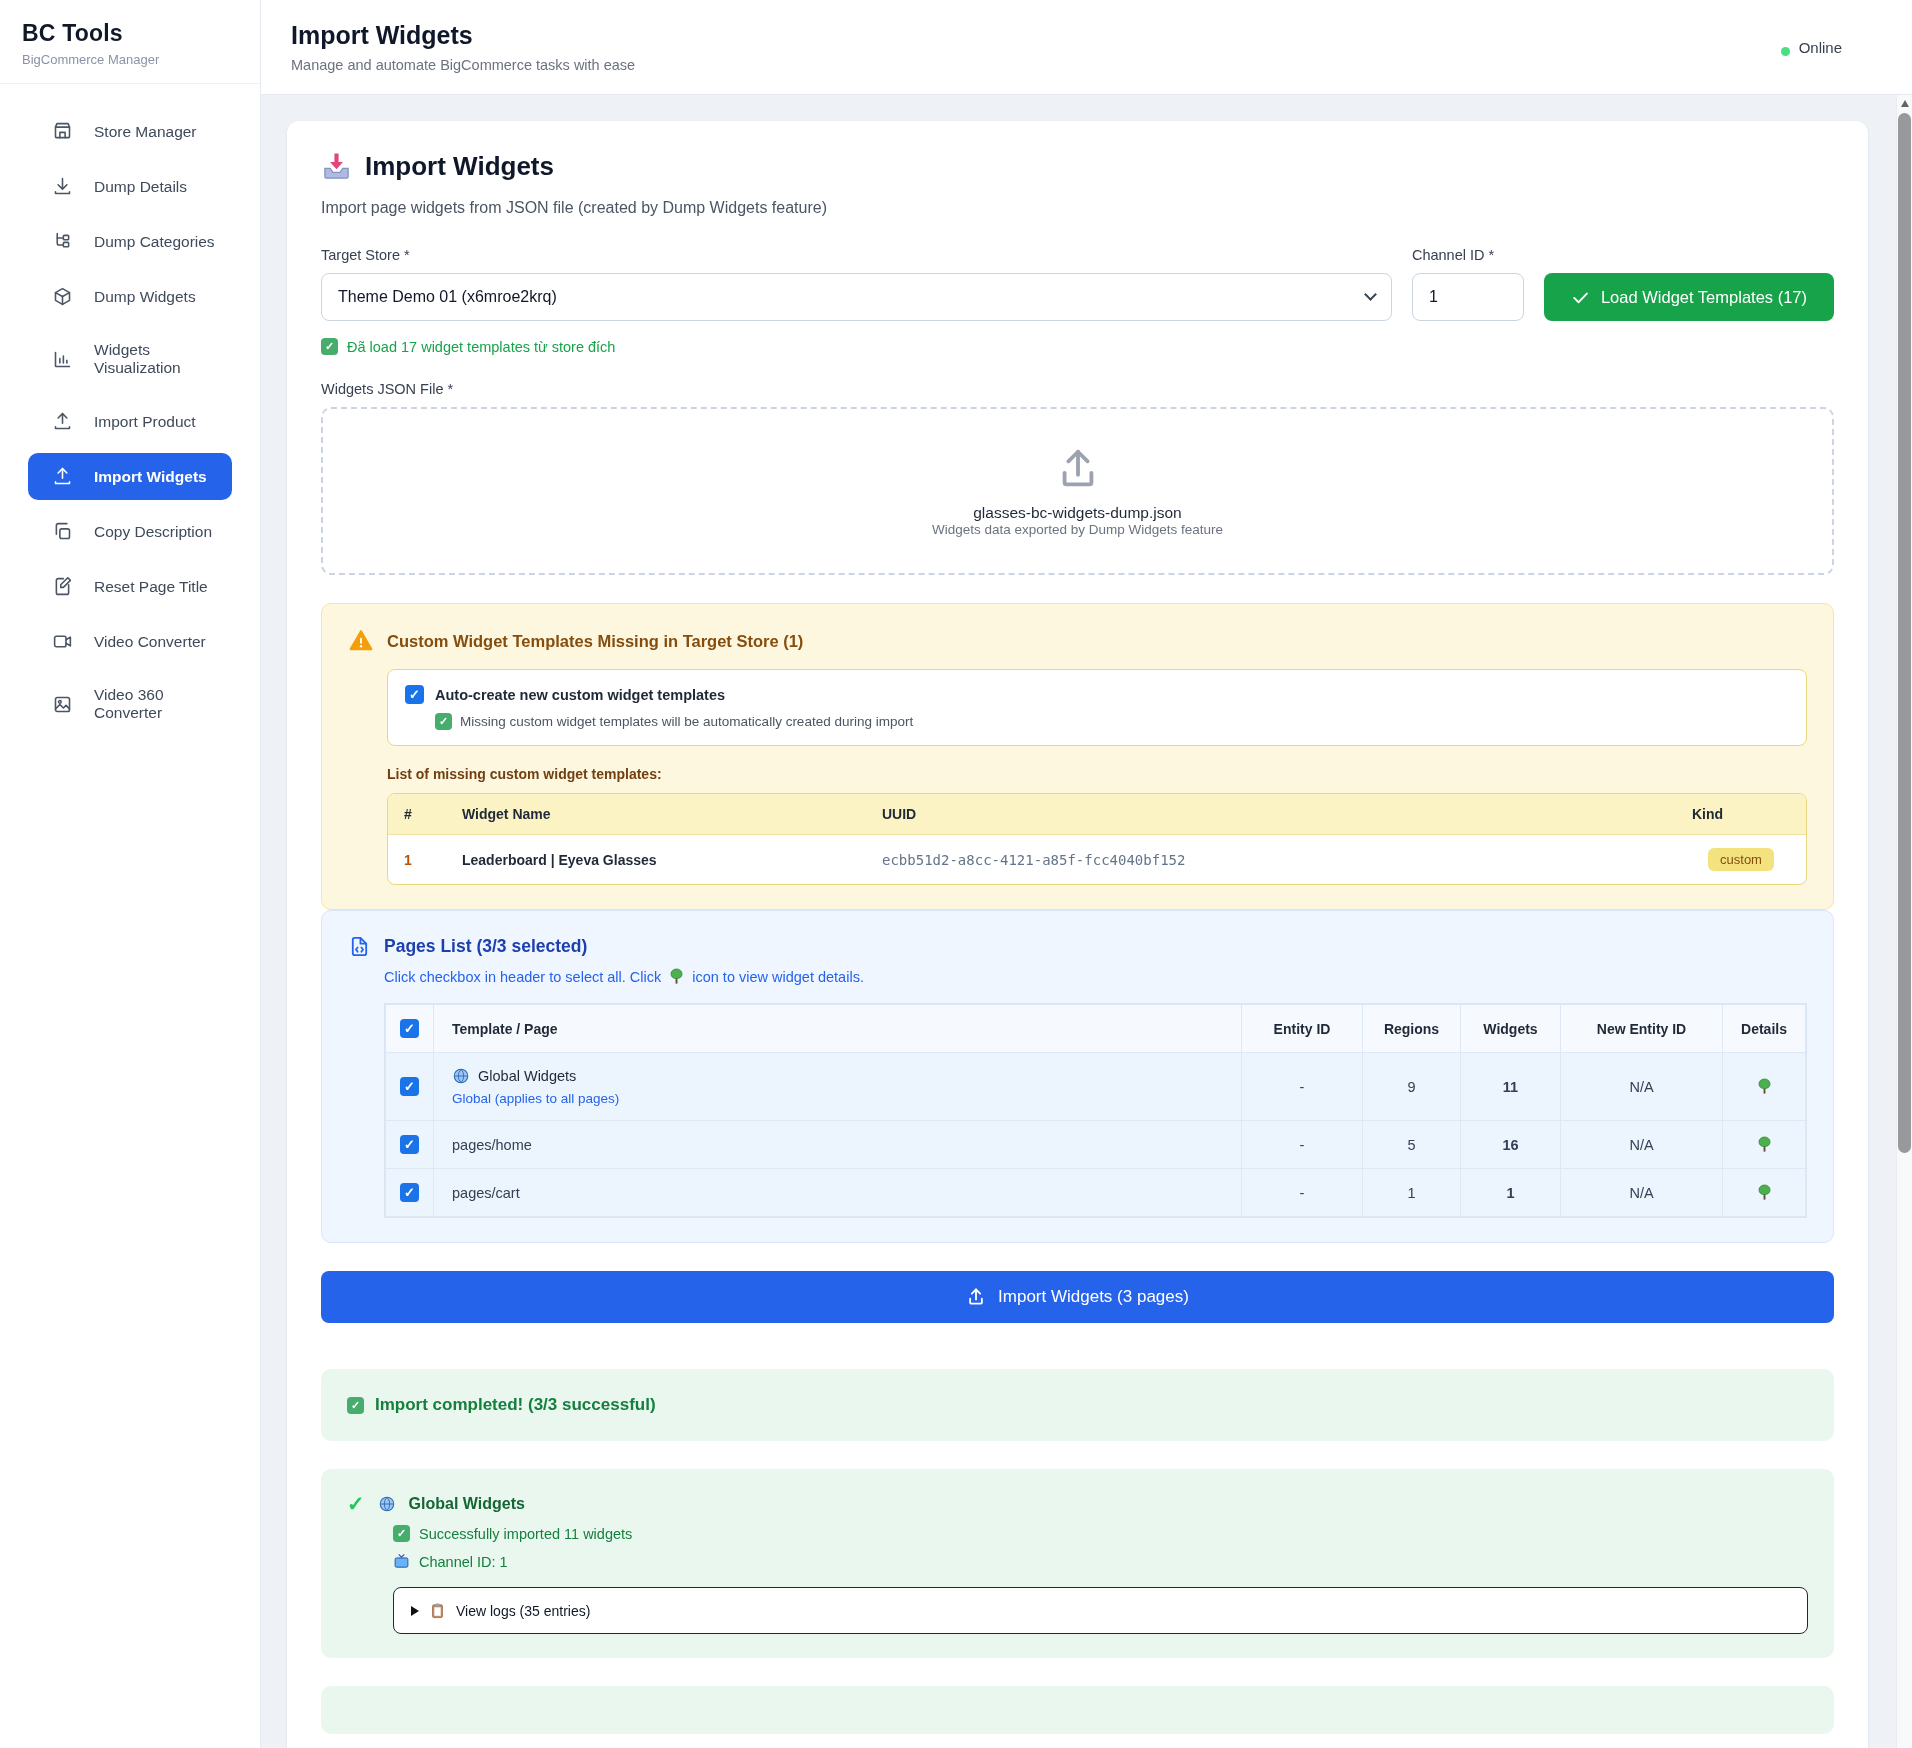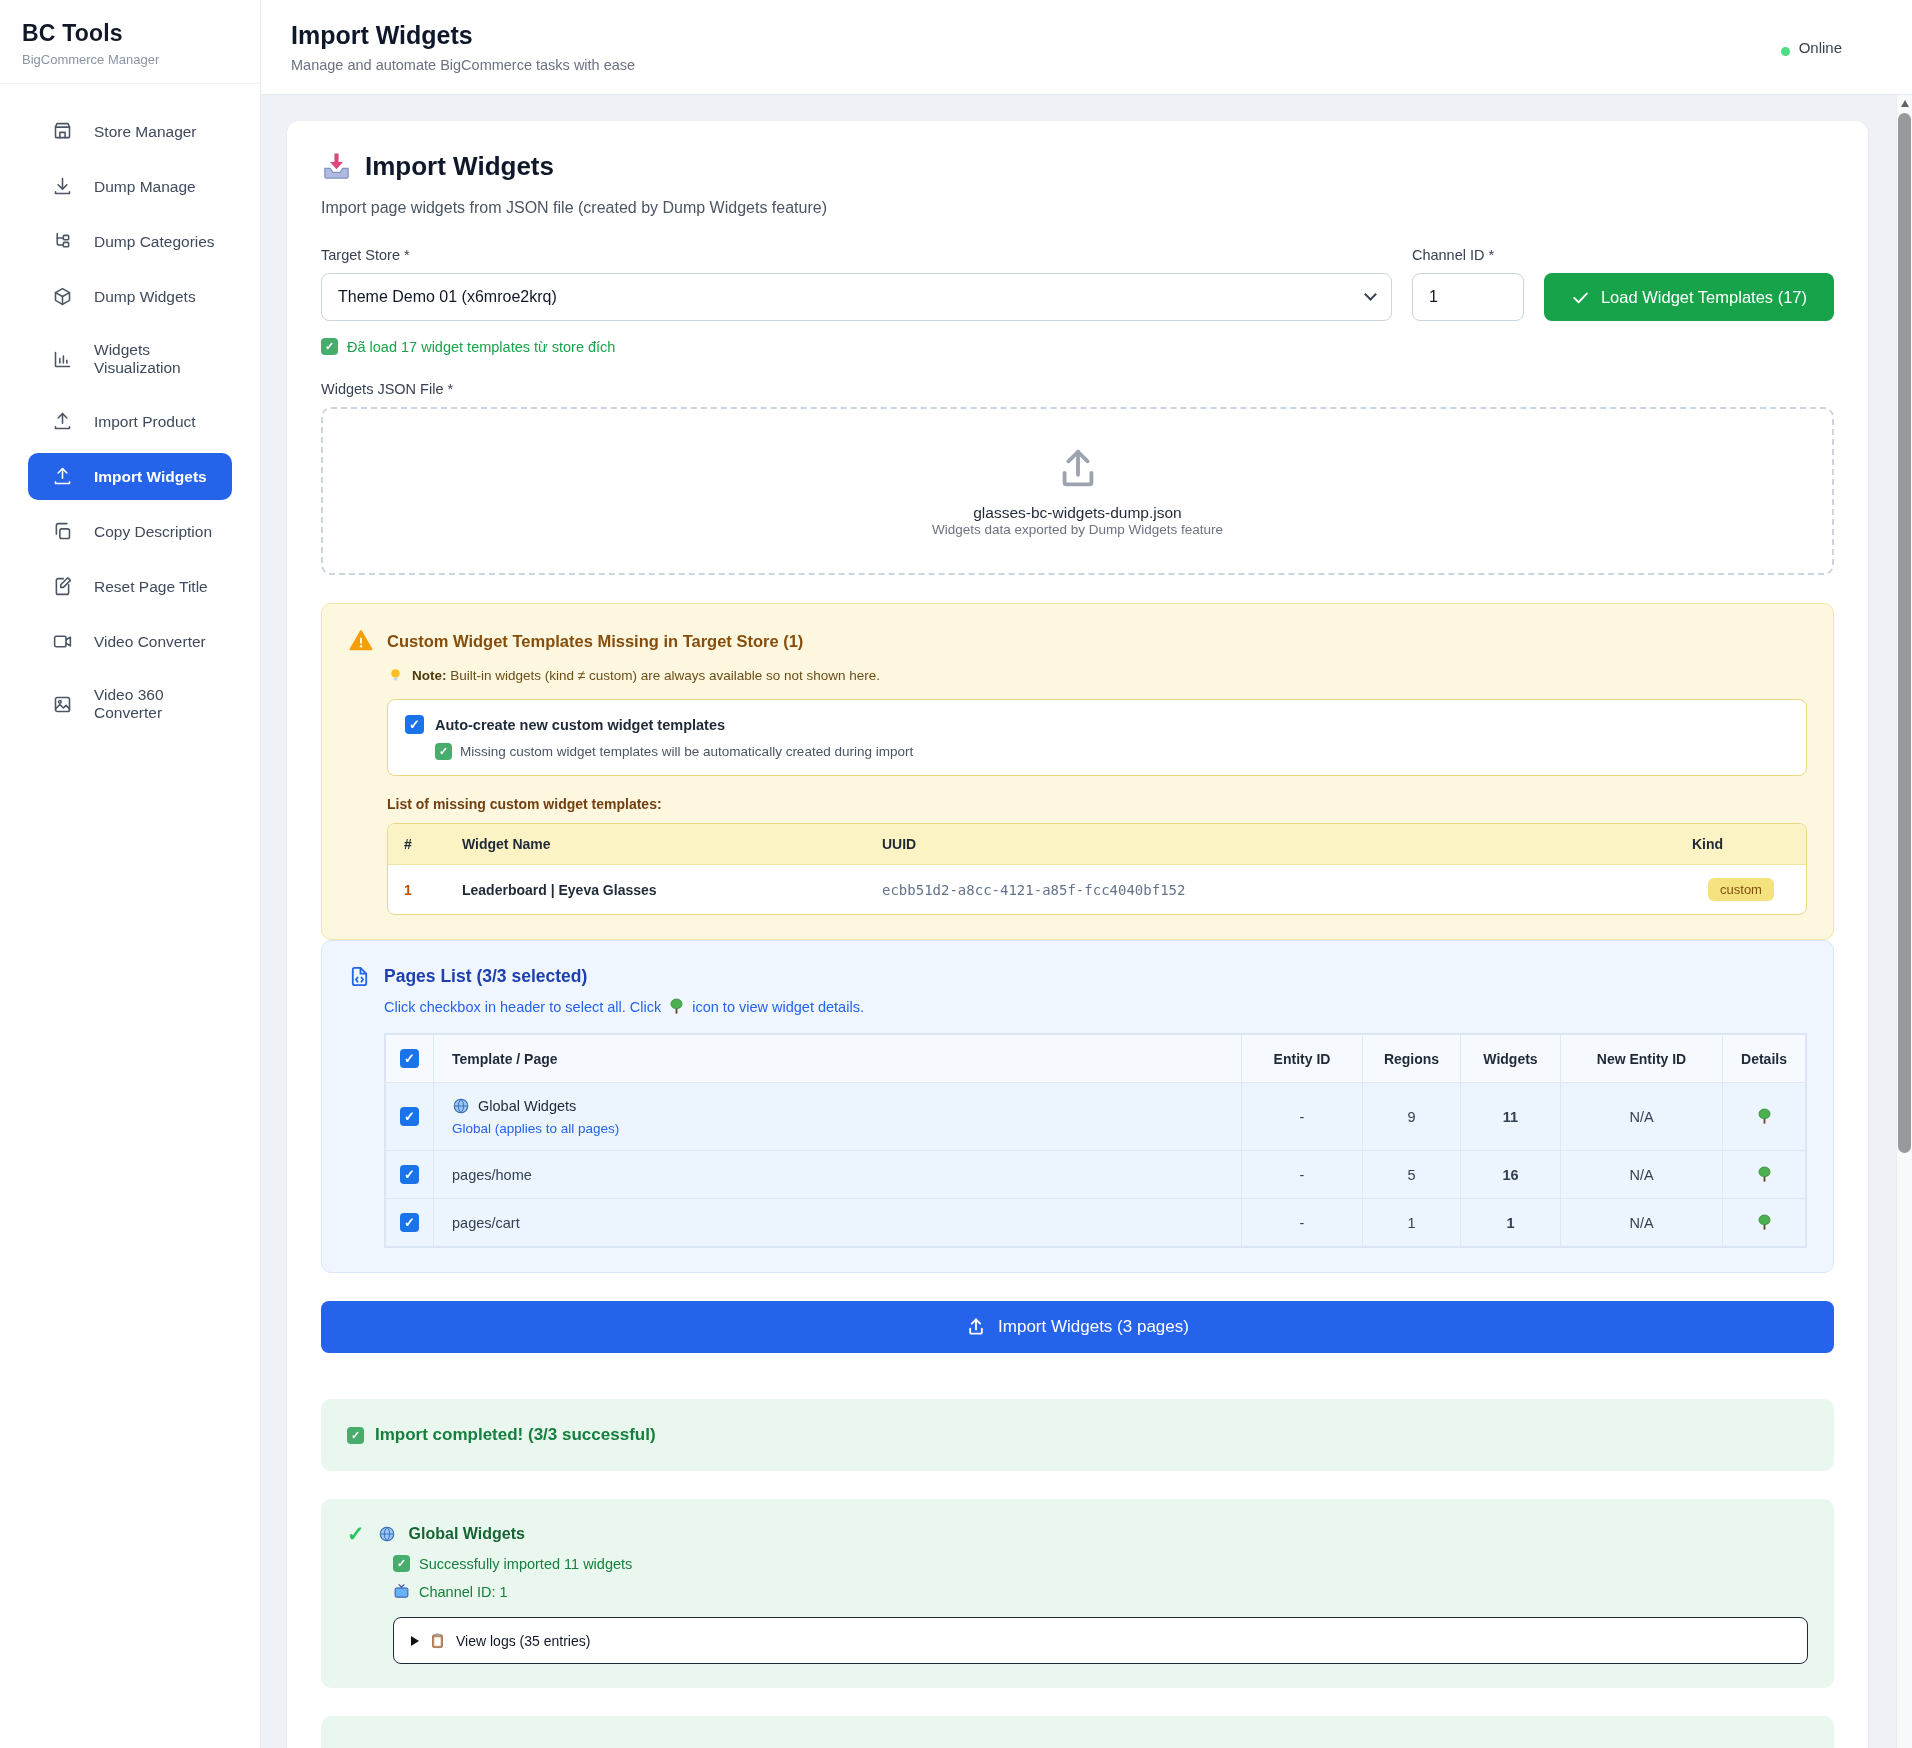--- a/index.html
+++ b/index.html
@@ -144,21 +144,21 @@
           <path d="M9 19v-6h6v6"></path>
         </svg>
       <span>Store Manager</span>
     </div>
     <div class="nav-item">
       <svg viewBox="0 0 24 24">
           <path d="M12 3v11"></path>
           <path d="m7 10 5 5 5-5"></path>
           <path d="M4 18v2h16v-2"></path>
         </svg>
-      <span>Dump Manage</span>
+      <span>Dump Details</span>
     </div>
     <div class="nav-item">
       <svg viewBox="0 0 24 24">
           <path d="M6 3v11a2 2 0 0 0 2 2h4"></path>
           <path d="M6 8h6"></path>
           <rect x="13" y="5" width="6" height="5" rx="1"></rect>
           <rect x="13" y="13" width="6" height="5" rx="1"></rect>
         </svg>
       <span>Dump Categories</span>
     </div>
@@ -289,27 +289,20 @@
       </div>
 
       <div class="warnbox">
         <div class="warn-head">
           <svg viewBox="0 0 24 24">
             <path d="M12 3 2.5 19.5h19Z" fill="#f59e0b" stroke="#f59e0b" stroke-width="2" stroke-linejoin="round"></path>
             <rect x="11.1" y="9" width="1.8" height="5.5" rx="0.9" fill="#fff"></rect>
               <circle cx="12" cy="16.8" r="1.1" fill="#fff"></circle>
           </svg>
           <span>Custom Widget Templates Missing in Target Store (1)</span>
-        </div>
-        <div class="warn-note">
-          <svg class="mini-icon" viewBox="0 0 24 24">
-              <circle cx="12" cy="9" r="6" fill="#fbbf24"></circle>
-              <rect x="9.5" y="14.5" width="5" height="4.5" rx="1" fill="#cbd5e1"></rect>
-            </svg>
-          <span><b>Note:</b> <span>Built-in widgets (kind ≠ custom) are always available so not shown here.</span></span>
         </div>
         <div class="auto-box">
           <div class="auto-label">
             <span class="bcheck"></span>
             <span>Auto-create new custom widget templates</span>
           </div>
           <div class="auto-hint">
             <span class="gcheck"></span>
             <span>Missing custom widget templates will be automatically created during import</span>
           </div>

